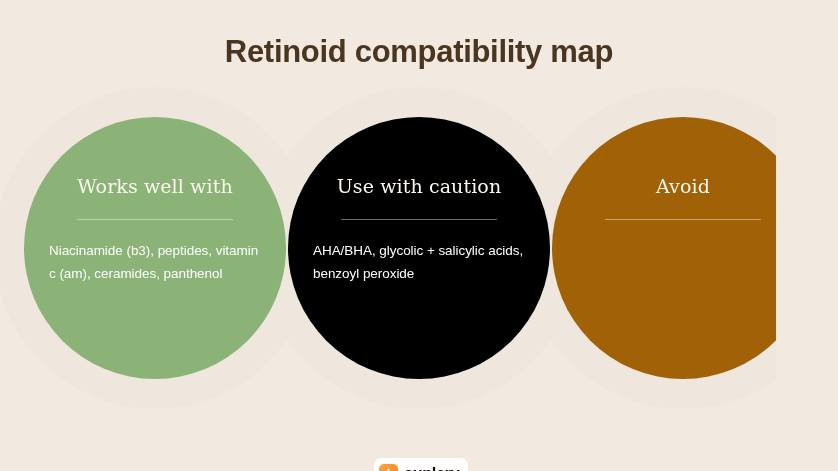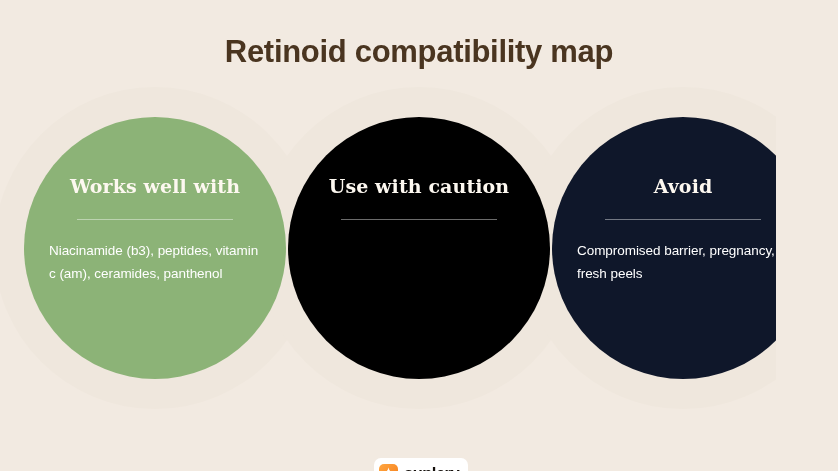--- a/index.html
+++ b/index.html
@@ -62,25 +62,25 @@
     top: 117px;
     display: flex;
     flex-direction: column;
     align-items: center;
     justify-content: flex-start;
     box-sizing: border-box;
     padding-top: 58px;
   }
   .circle-works   { left: 24px;  background: #8cb377; }
   .circle-caution { left: 288px; background: #000000; }
-  .circle-avoid   { left: 552px; background: #0f172a; }
+  .circle-avoid   { left: 552px; background: #a16207; }
 
   .circle-heading {
     font-family: "DejaVu Serif", "Liberation Serif", serif;
-    font-weight: bold;
+    font-weight: normal;
     font-size: 19px;
     color: #fdf8f0;
     text-align: center;
     line-height: 1.2;
     letter-spacing: 0.1px;
     white-space: nowrap;
   }
 
   .circle-divider {
     width: 156px;
@@ -148,26 +148,26 @@
 
   <div class="circle circle-works">
     <div class="circle-heading">Works well with</div>
     <div class="circle-divider"></div>
     <div class="circle-body">Niacinamide (b3), peptides, vitamin c (am), ceramides, panthenol</div>
   </div>
 
   <div class="circle circle-caution">
     <div class="circle-heading">Use with caution</div>
     <div class="circle-divider"></div>
+    <div class="circle-body">AHA/BHA, glycolic + salicylic acids, benzoyl peroxide</div>
   </div>
 
   <div class="circle circle-avoid">
     <div class="circle-heading">Avoid</div>
     <div class="circle-divider"></div>
-    <div class="circle-body">Compromised barrier, pregnancy, fresh peels</div>
   </div>
 
   <div class="logo-pill">
     <span class="logo-mark">
       <svg width="13" height="13" viewBox="0 0 24 24" aria-hidden="true">
         <path d="M12 1 C13.4 7.2 16.8 10.6 23 12 C16.8 13.4 13.4 16.8 12 23 C10.6 16.8 7.2 13.4 1 12 C7.2 10.6 10.6 7.2 12 1 Z" fill="#ffffff"></path>
       </svg>
     </span>
     <span class="logo-word">suplery</span>
   </div>

